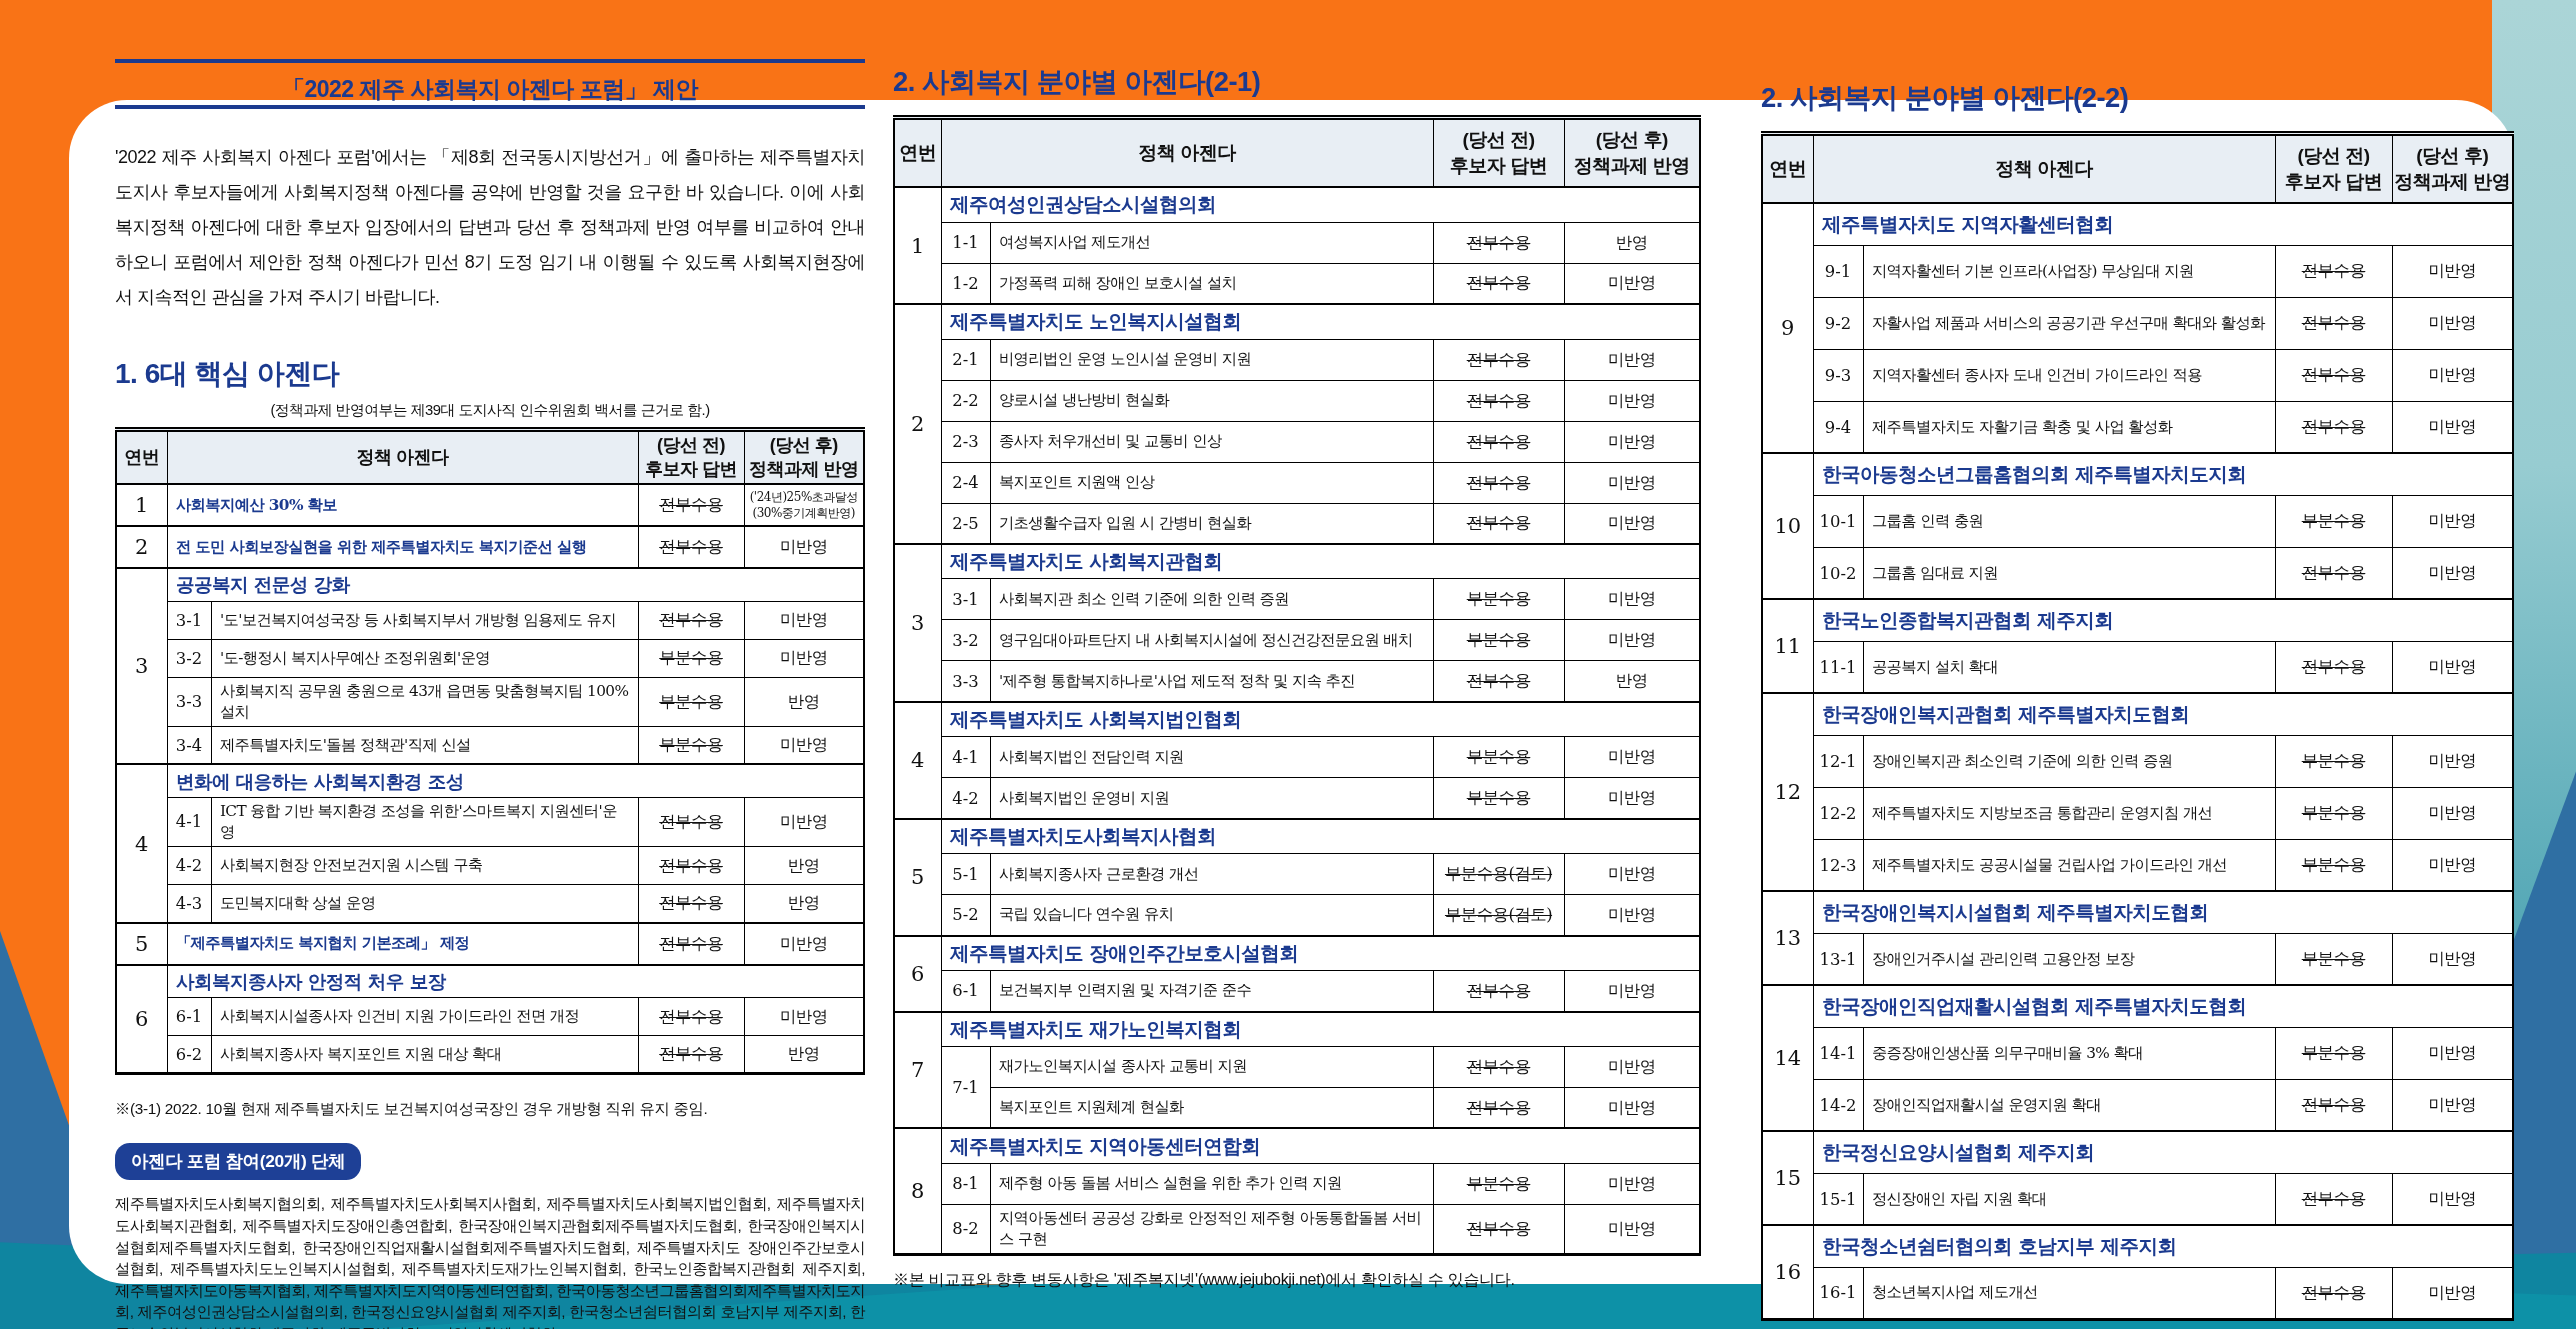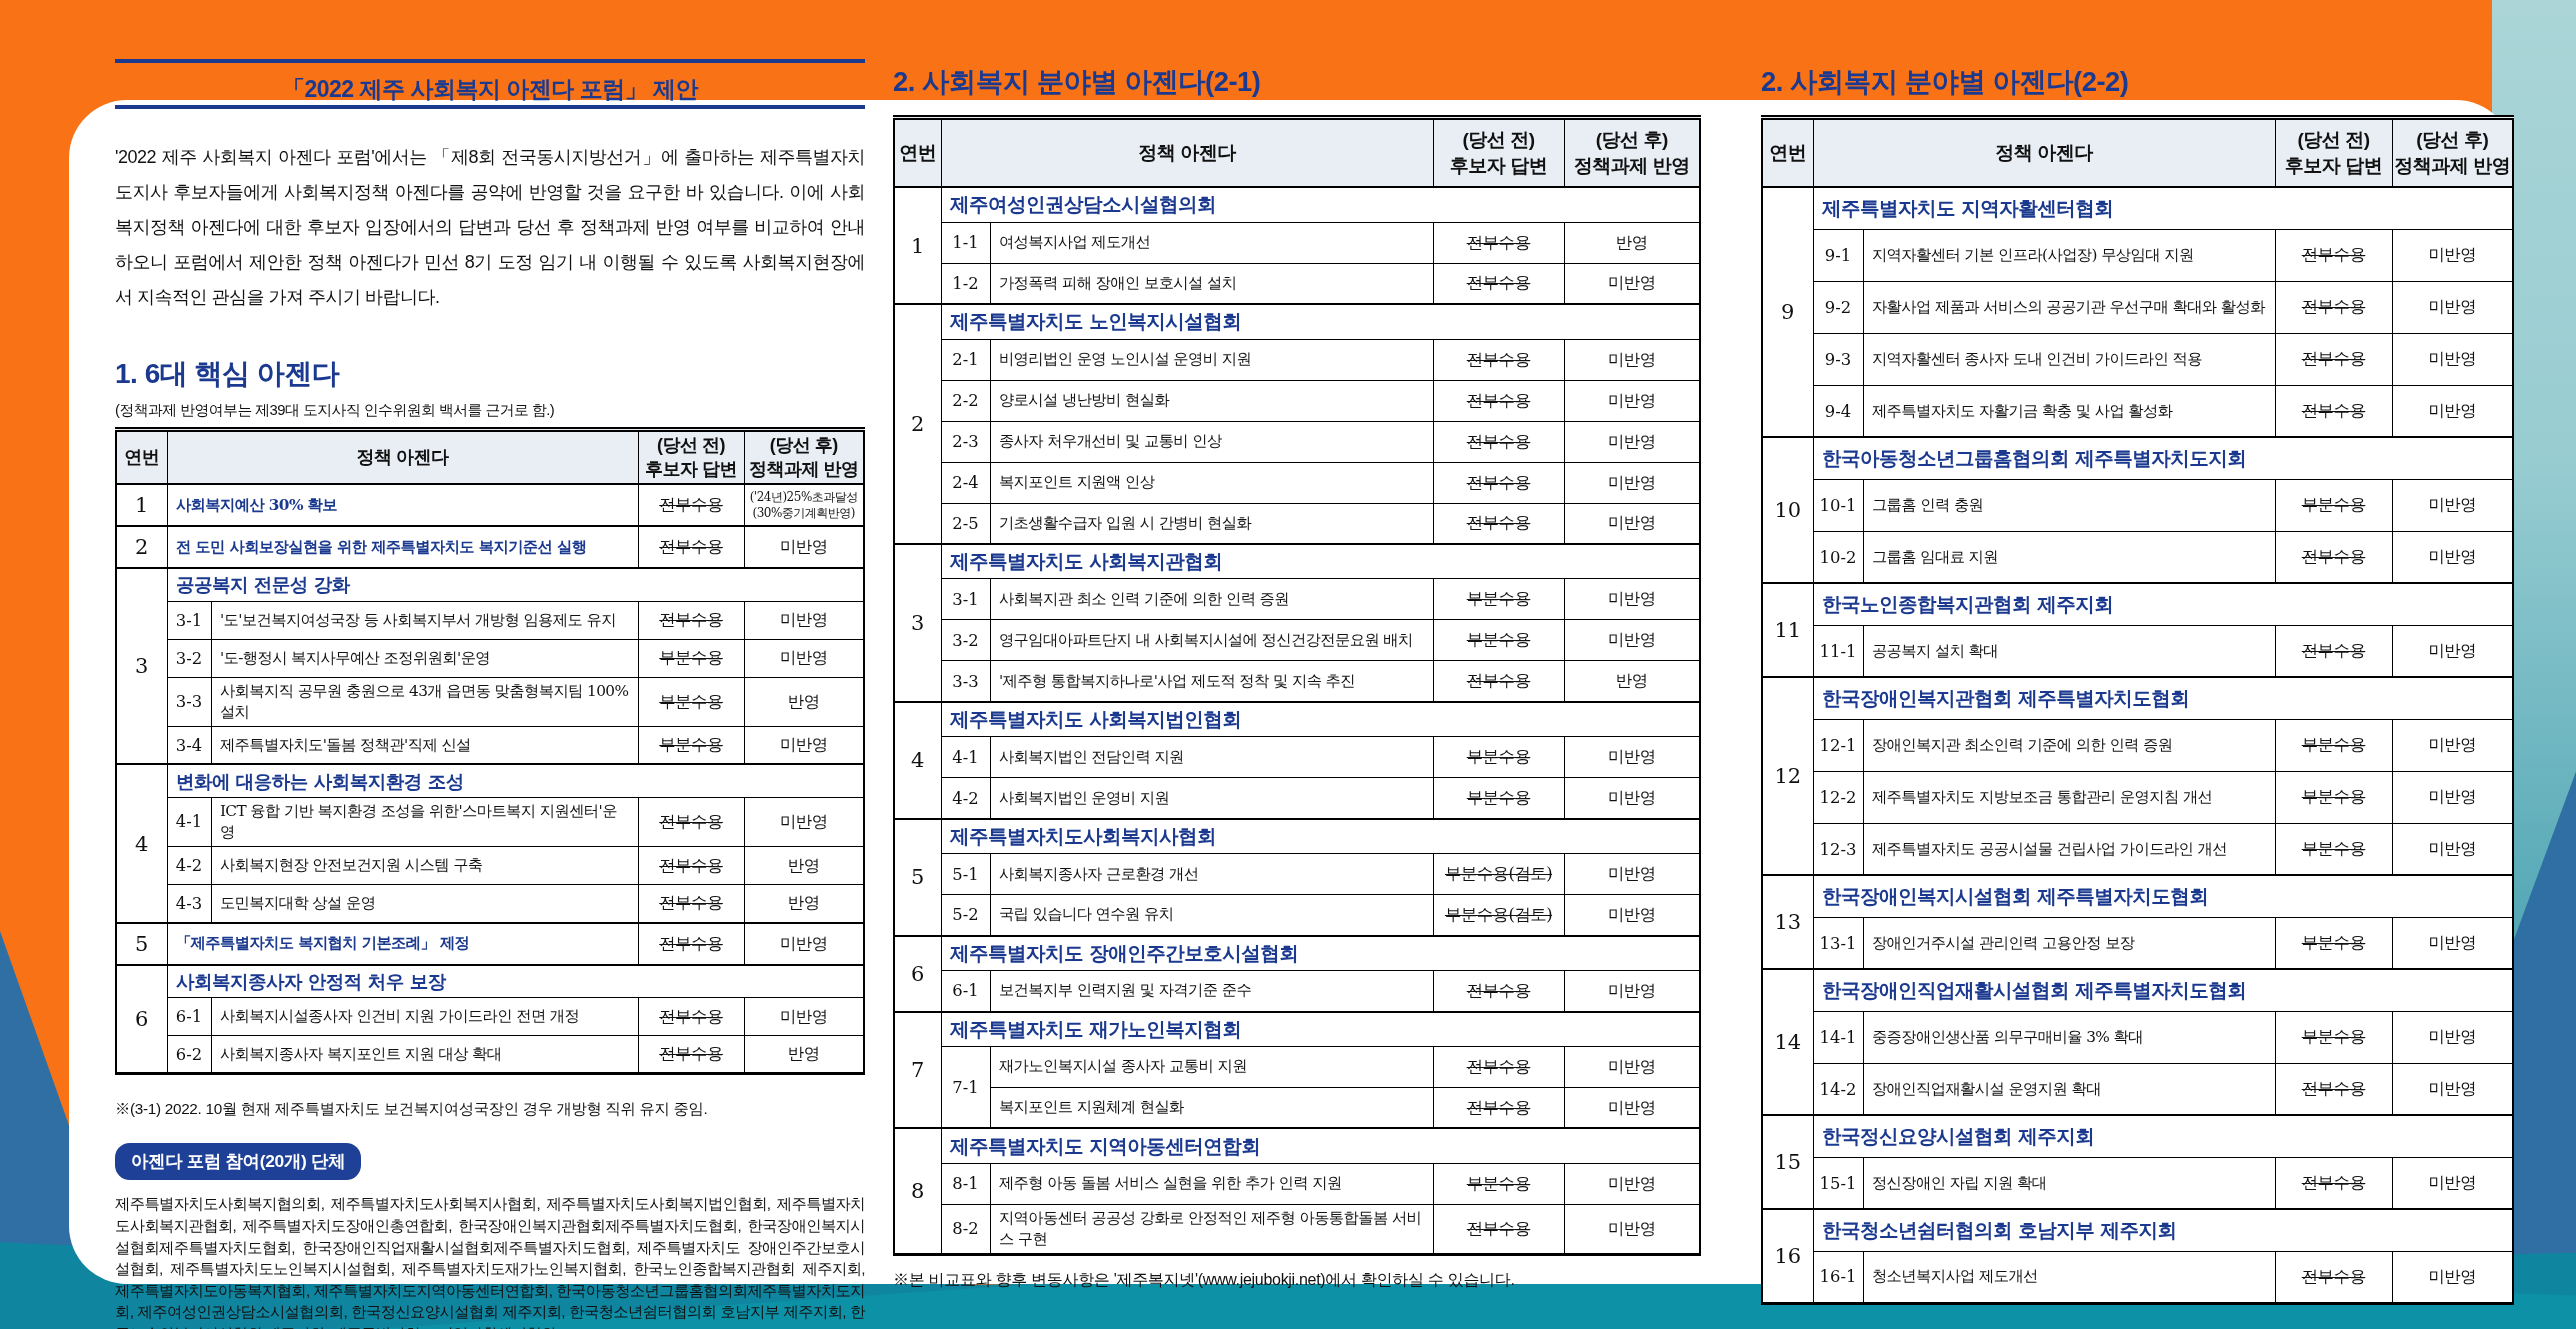--- a/index.html
+++ b/index.html
@@ -23,21 +23,21 @@
   .panel{position:absolute;}
   .panel-title{font-weight:700;font-size:27.4px;color:#1b3a8f;letter-spacing:-0.5px;}
 
   
   #left-panel{left:115px;top:59px;width:750px;}
   .rule{height:3.7px;background:#1b3a8f;}
   .title-small{margin-top:11.6px;text-align:center;font-weight:700;font-size:23px;color:#1b3a8f;letter-spacing:-0.5px;}
   .title-main{margin:4.2px 0 13.7px 0;text-align:center;font-weight:800;font-size:34px;color:#1b3a8f;letter-spacing:-1.1px;}
   .intro{margin-top:31px;font-size:18px;line-height:35px;color:#111;text-align:justify;letter-spacing:-0.5px;}
   .section-title{margin-top:40px;font-weight:700;font-size:28px;color:#1b3a8f;letter-spacing:-0.5px;}
-  .section-note{margin-top:8.4px;text-align:left;font-size:14.8px;color:#111;letter-spacing:-0.5px;}
+  .section-note{margin-top:8.4px;text-align:center;font-size:14.8px;color:#111;letter-spacing:-0.5px;}
   .footnote{margin-top:24px;font-size:15.3px;color:#111;letter-spacing:-0.3px;}
   .badge{display:inline-block;margin-top:23px;background:#1e4096;color:#fff;font-weight:700;
          font-size:17.4px;padding:6.3px 16px;border-radius:14.8px;letter-spacing:-0.3px;}
   .orgs{margin-top:13.7px;font-size:15.3px;line-height:21.6px;color:#111;text-align:justify;letter-spacing:-0.6px;}
 
   
   table{border-collapse:collapse;width:100%;table-layout:fixed;background:#fff;
         border:2.6px solid #000;border-top:5.3px double #000;border-bottom:3.7px solid #000;}
   thead th{background:#e8eef4;font-family:"Liberation Sans",sans-serif;font-weight:700;color:#111;
            white-space:pre-line;border:1.1px solid #000;border-bottom:2.1px solid #000;letter-spacing:-0.5px;}
@@ -57,21 +57,21 @@
   #core-table thead tr{height:55px;}
   #core-table thead th{font-size:18px;}
   #core-table .item-row{height:38px;}
   #core-table tr.simple{height:42px;}
   #core-table .group-row{height:31px;}
   #core-table td.agenda{font-size:15.3px;}
   #core-table td.group-title{font-size:18.5px;}
 
   
   #middle-panel{left:893px;top:64px;width:808px;}
-  #right-panel{left:1761px;top:64px;width:753px;}
+  #right-panel{left:1761px;top:80px;width:753px;}
   .gtable{margin-top:14.8px;}
   .gtable thead tr{height:70px;}
   .gtable thead th{font-size:19px;}
   #table21 .item-row{height:41px;}
   #table21 .group-row{height:33px;}
   #table22 .item-row{height:52px;}
   #table22 .group-row{height:42px;}
   .gtable td.agenda{font-size:15.3px;}
   .mid-footer{margin-top:13.7px;font-size:16px;color:#111;letter-spacing:-0.3px;}
 </style>

